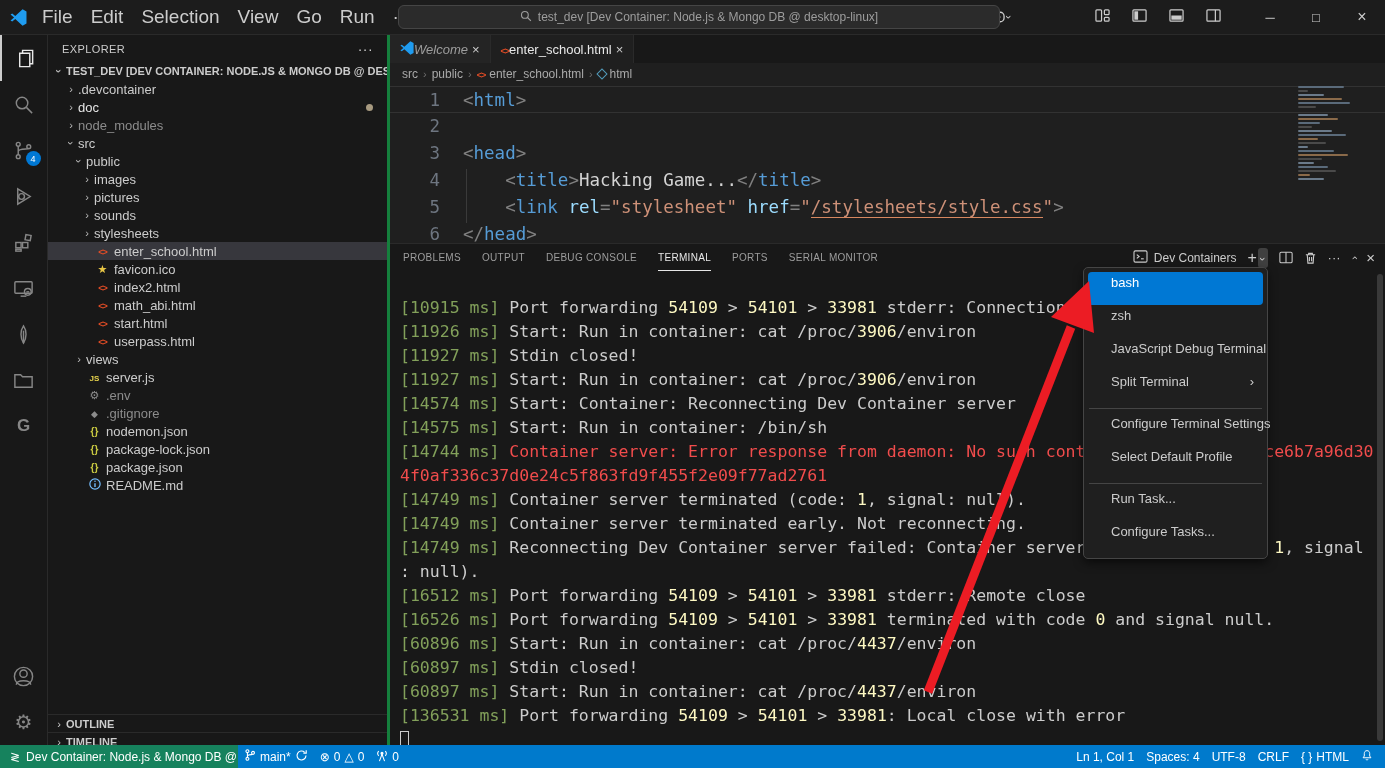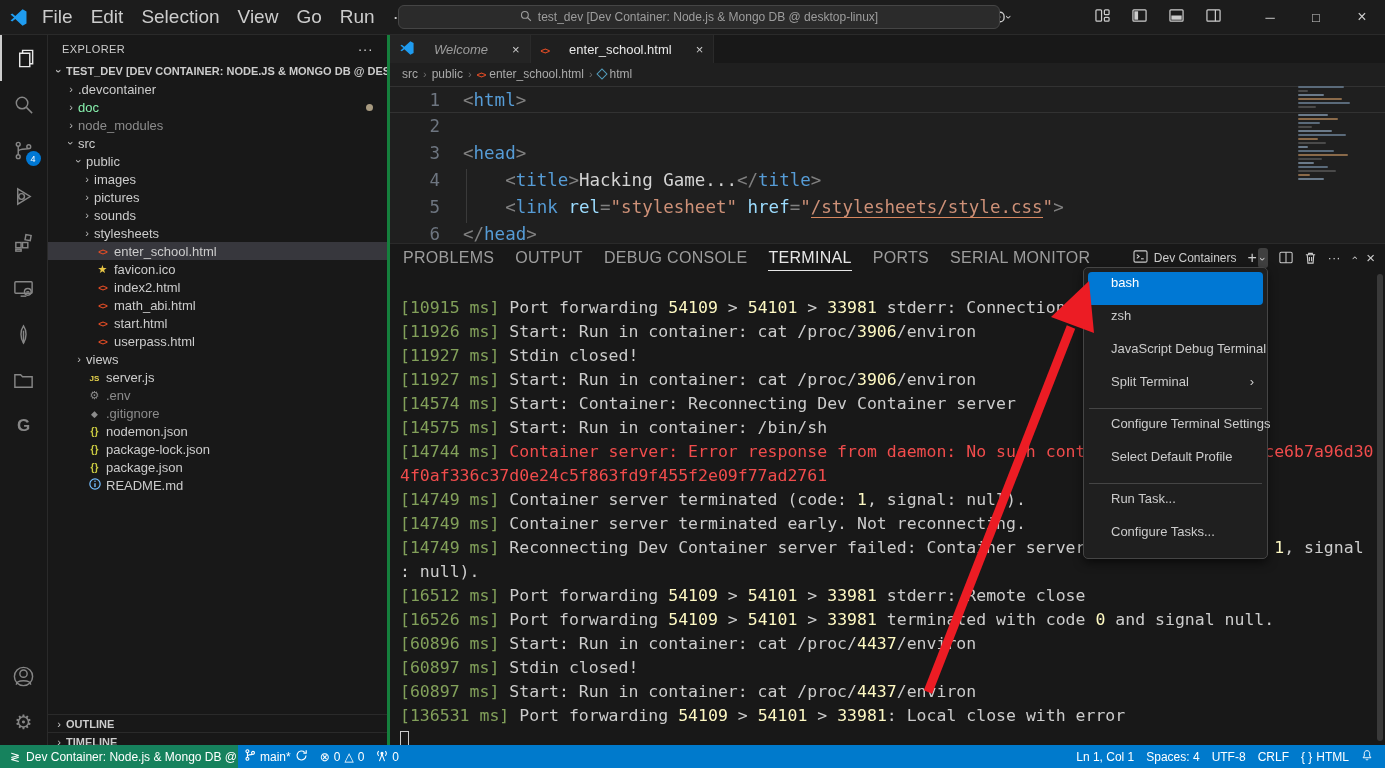--- a/index.html
+++ b/index.html
@@ -41,39 +41,39 @@
   .sb-header { height:27px; display:flex; align-items:center; padding:0 14px; font-size:11px;
     color:#cccccc; letter-spacing:.4px; }
   .sb-header .more { margin-left:auto; color:#cccccc; font-size:14px; }
   .tree { position:absolute; top:27px; left:0; right:0; }
   .row { height:18px; display:flex; align-items:center; font-size:13px; color:#cccccc;
     white-space:nowrap; position:relative; }
   .row.selected { background:#37373d; }
   .row .twisty { width:14px; text-align:center; font-size:11px; color:#bbbbbb; flex-shrink:0; }
   .row .ficon { width:17px; text-align:center; flex-shrink:0; margin-right:3px; font-size:11px; }
   .row .lbl.dim { color:#8c8c8c; }
-  .row .lbl.mod { color:#86efac; }
+  .row .lbl.mod { color:#e5e5e5; }
   .row.root-row { font-size:11px; font-weight:bold; color:#cccccc; }
   .mod-dot { position:absolute; right:14px; top:6px; width:7px; height:7px; border-radius:50%;
     background:#a79a80; }
   .ic-html { color:#e44d26; font-weight:bold; font-size:9px; letter-spacing:-1px; }
   .ic-star { color:#e7c545; font-size:11px; }
   .ic-js { color:#e8d44d; font-weight:bold; font-size:8px; }
   .ic-json { color:#cbcb41; font-weight:bold; font-size:10px; }
   .ic-gear { color:#8c8c8c; font-size:11px; }
   .ic-diamond { color:#8c8c8c; font-size:9px; }
   .sb-sections { position:absolute; left:0; right:0; top:679px; }
   .sb-section { height:18px; display:flex; align-items:center; border-top:1px solid #2a2a2a;
     font-size:11px; font-weight:bold; color:#cccccc; padding-left:4px; }
   .sb-section .twisty { width:14px; text-align:center; font-size:11px; font-weight:normal; }
 
   
   .editor { position:absolute; left:390px; top:35px; right:0; bottom:23px; background:#1f1f1f; }
   .tabs { height:28px; background:#181818; display:flex; align-items:stretch; }
-  .tab { display:flex; align-items:center; gap:20px; padding:0 10px; font-size:13px; color:#9d9d9d;
+  .tab { display:flex; align-items:center; gap:0; padding:0 10px; font-size:13px; color:#9d9d9d;
     background:#242424; border-right:1px solid #2a2a2a; }
   .tab.active { background:#1f1f1f; color:#e7e7e7; }
   .tab .close { font-size:13px; margin-left:4px; color:#cccccc; }
   .tab .t-label.italic { font-style:italic; }
   .breadcrumbs { height:21px; display:flex; align-items:center; font-size:12px; color:#a9a9a9;
     padding-left:12px; gap:5px; }
   .bc-sep { color:#6e6e6e; font-size:11px; }
   .bc-item { display:flex; align-items:center; gap:4px; }
   .ic-symbol { width:8px; height:8px; border:1.5px solid #519aba; transform:rotate(45deg);
     display:inline-block; }
@@ -87,21 +87,21 @@
   .tk-s { color:#ce9178; } .tk-x { color:#d4d4d4; }
   .tk-u { color:#ce9178; border-bottom:1.5px solid #d7875f; }
   .indent-guide { position:absolute; left:76px; top:134px; width:1px; height:54px; background:#3a3a3a; }
   .minimap { position:absolute; right:22px; top:49px; width:65px; height:112px; }
   .mm-bar { height:2px; margin:2px 0; border-radius:1px; }
 
   
   .panel { position:absolute; left:390px; top:243px; right:0; bottom:23px; background:#181818;
     border-top:1px solid #2a2a2a; z-index:6; overflow:hidden; }
   .panel-header { height:27px; display:flex; align-items:center; padding:0 10px 0 13px; }
-  .ptab { font-size:16px; color:#9d9d9d; margin-right:21px; height:27px; line-height:27px;
+  .ptab { font-size:10px; color:#9d9d9d; margin-right:21px; height:27px; line-height:27px;
     letter-spacing:.3px; }
   .ptab.active { color:#e7e7e7; border-bottom:1px solid #e7e7e7; }
   .panel-actions { margin-left:auto; display:flex; align-items:center; gap:11px; color:#cccccc; }
   .profile { display:flex; align-items:center; gap:6px; font-size:12px; color:#cccccc; }
   .plus-group { display:flex; align-items:center; gap:1px; }
   .chev-box { background:#404040; border-radius:3px; padding:1px 3px; }
   .pa-icon { display:flex; align-items:center; font-size:13px; }
   .term { position:absolute; left:10px; top:52px; right:0; font-family:"DejaVu Sans Mono",monospace;
     font-size:16.5px; line-height:24px; white-space:pre; }
   .tline { height:24px; }

